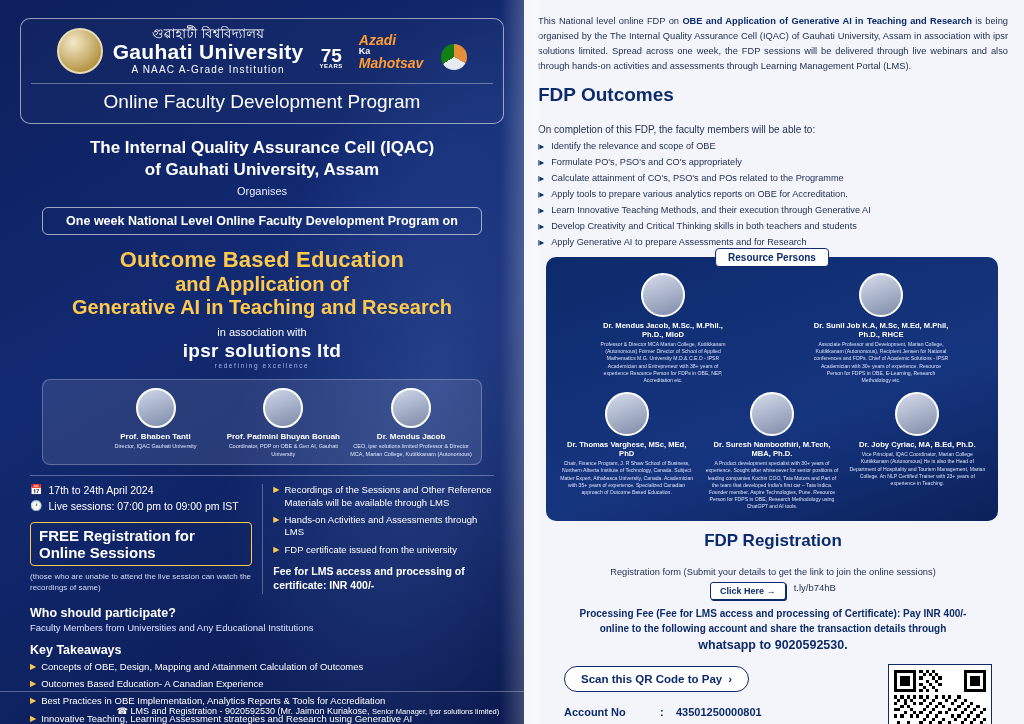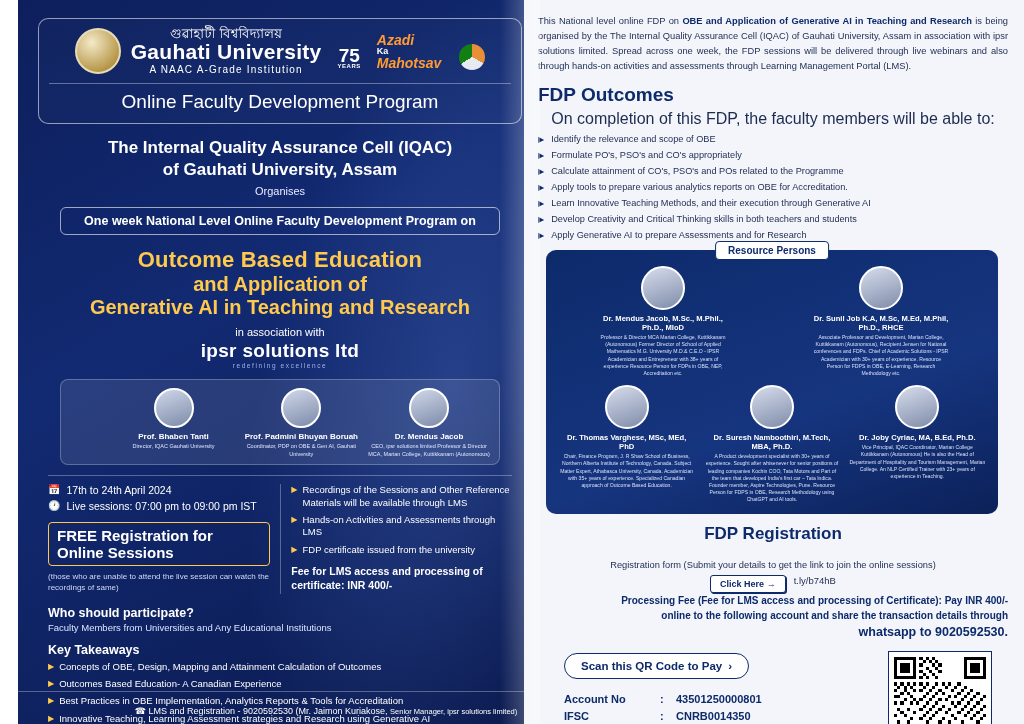--- a/index.html
+++ b/index.html
@@ -5,21 +5,21 @@
   * { box-sizing: border-box; margin:0; padding:0; }
   body {
     width:1024px; height:724px; overflow:hidden;
     font-family:"Liberation Sans", sans-serif;
     background:#ffffff;
   }
   .page { position:relative; width:1024px; height:724px; background:#fff; }
 
   
   .left {
-    position:absolute; left:18px; top:0; width:524px; height:724px;
+    position:absolute; left:0; top:0; width:524px; height:724px;
     background:linear-gradient(150deg,#0d1f5c 0%, #122a72 40%, #0b1a4f 100%);
     overflow:hidden;
   }
   .left:before{
     content:""; position:absolute; right:-120px; top:-60px; width:420px; height:900px;
     background:radial-gradient(ellipse at center, rgba(90,130,220,.30), rgba(90,130,220,0) 65%);
     transform:rotate(12deg);
   }
   .left-inner{ position:relative; padding:12px 16px; }
 
@@ -122,21 +122,21 @@
 
   
   .right{
     position:absolute; left:524px; top:0; width:500px; height:724px;
     background:#f3f5fa;
   }
   .rpad{ padding:14px 16px 0 14px; }
   .intro{ font-size:9.3px; color:#1c2b50; text-align:justify; line-height:1.62; }
   .intro b{ color:#0d2a6b; }
   .h-out{ color:#0d2a6b; font-size:19px; font-weight:bold; margin-top:10px; }
-  .sub-out{ font-size:16px; color:#1c2b50; margin-top:4px;text-align:center; }
+  .sub-out{ font-size:10px; color:#1c2b50; margin-top:18px; }
   .olist{ margin-top:6px; }
   .oitem{ display:flex; gap:7px; font-size:9.2px; color:#1c2b50; margin-bottom:4px; line-height:1.3; }
   .oitem .tri{ color:#0d2a6b; font-size:8px; margin-top:1px; }
 
   .resbox{
     margin:8px 10px 0 8px; border-radius:10px; padding:16px 8px 10px;
     background:linear-gradient(160deg,#0d2a6b,#16357f 60%,#0b2159);
     position:relative;
   }
   .restag{
@@ -156,21 +156,21 @@
 
   .regtitle{ text-align:center; color:#0d2a6b; font-size:17px; font-weight:bold; margin-top:10px; }
   .regsub{ text-align:center; font-size:9.3px; color:#1c2b50; margin-top:16px; }
   .clickrow{ display:flex; align-items:flex-start; justify-content:center; gap:8px; margin-top:5px; }
   .clickbtn{
     background:#fff; border:1px solid #0d2a6b; border-radius:3px;
     font-size:9px; font-weight:bold; color:#0d2a6b; padding:3px 9px;
     box-shadow:1px 1px 0 #0d2a6b;
   }
   .link{ font-size:9.5px; color:#1c2b50; }
-  .proc{ text-align:right; font-size:10px; font-weight:bold; color:#0d2a6b; line-height:1.5; }
+  .proc{ text-align:center; font-size:10px; font-weight:bold; color:#0d2a6b; margin-top:6px; line-height:1.5; }
   .proc .wa{ font-size:12.5px; }
 
   .qrrow{ display:flex; align-items:flex-start; margin-top:8px; }
   .qrleft{ flex:1; }
   .scanbtn{
     display:inline-flex; align-items:center; gap:6px; margin:4px 0 0 26px;
     border:1px solid #0d2a6b; border-radius:16px; padding:6px 16px;
     font-size:11.5px; font-weight:bold; color:#0d2a6b; background:#fff;
   }
   .bankgrid{ margin:14px 0 0 26px; font-size:11px; color:#0d2a6b; }

